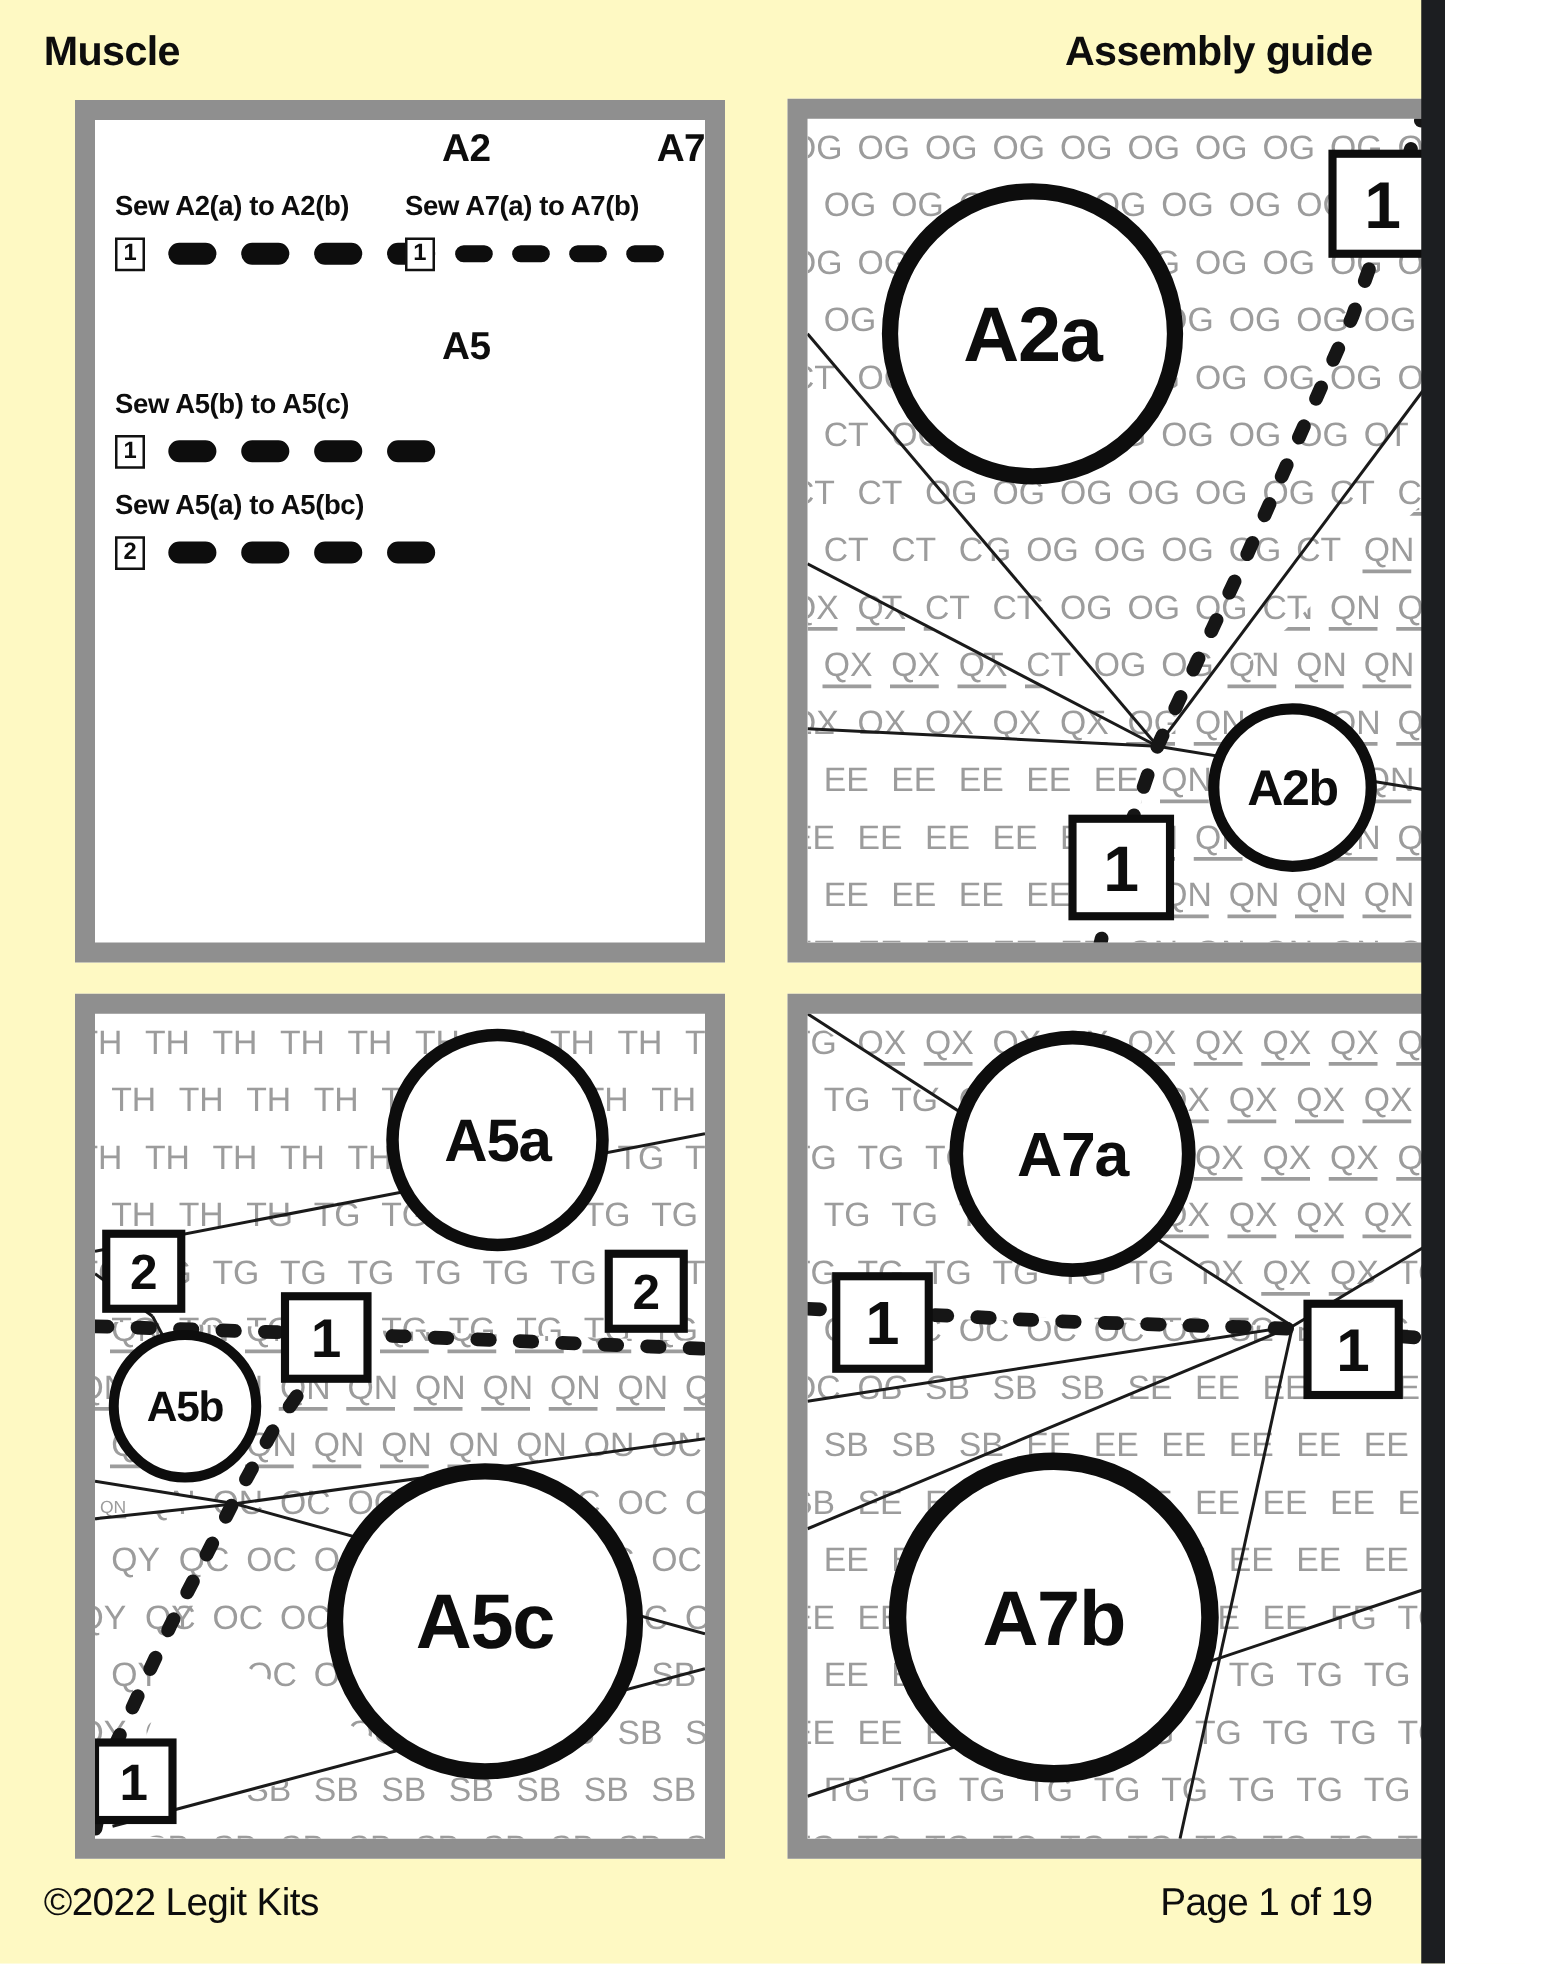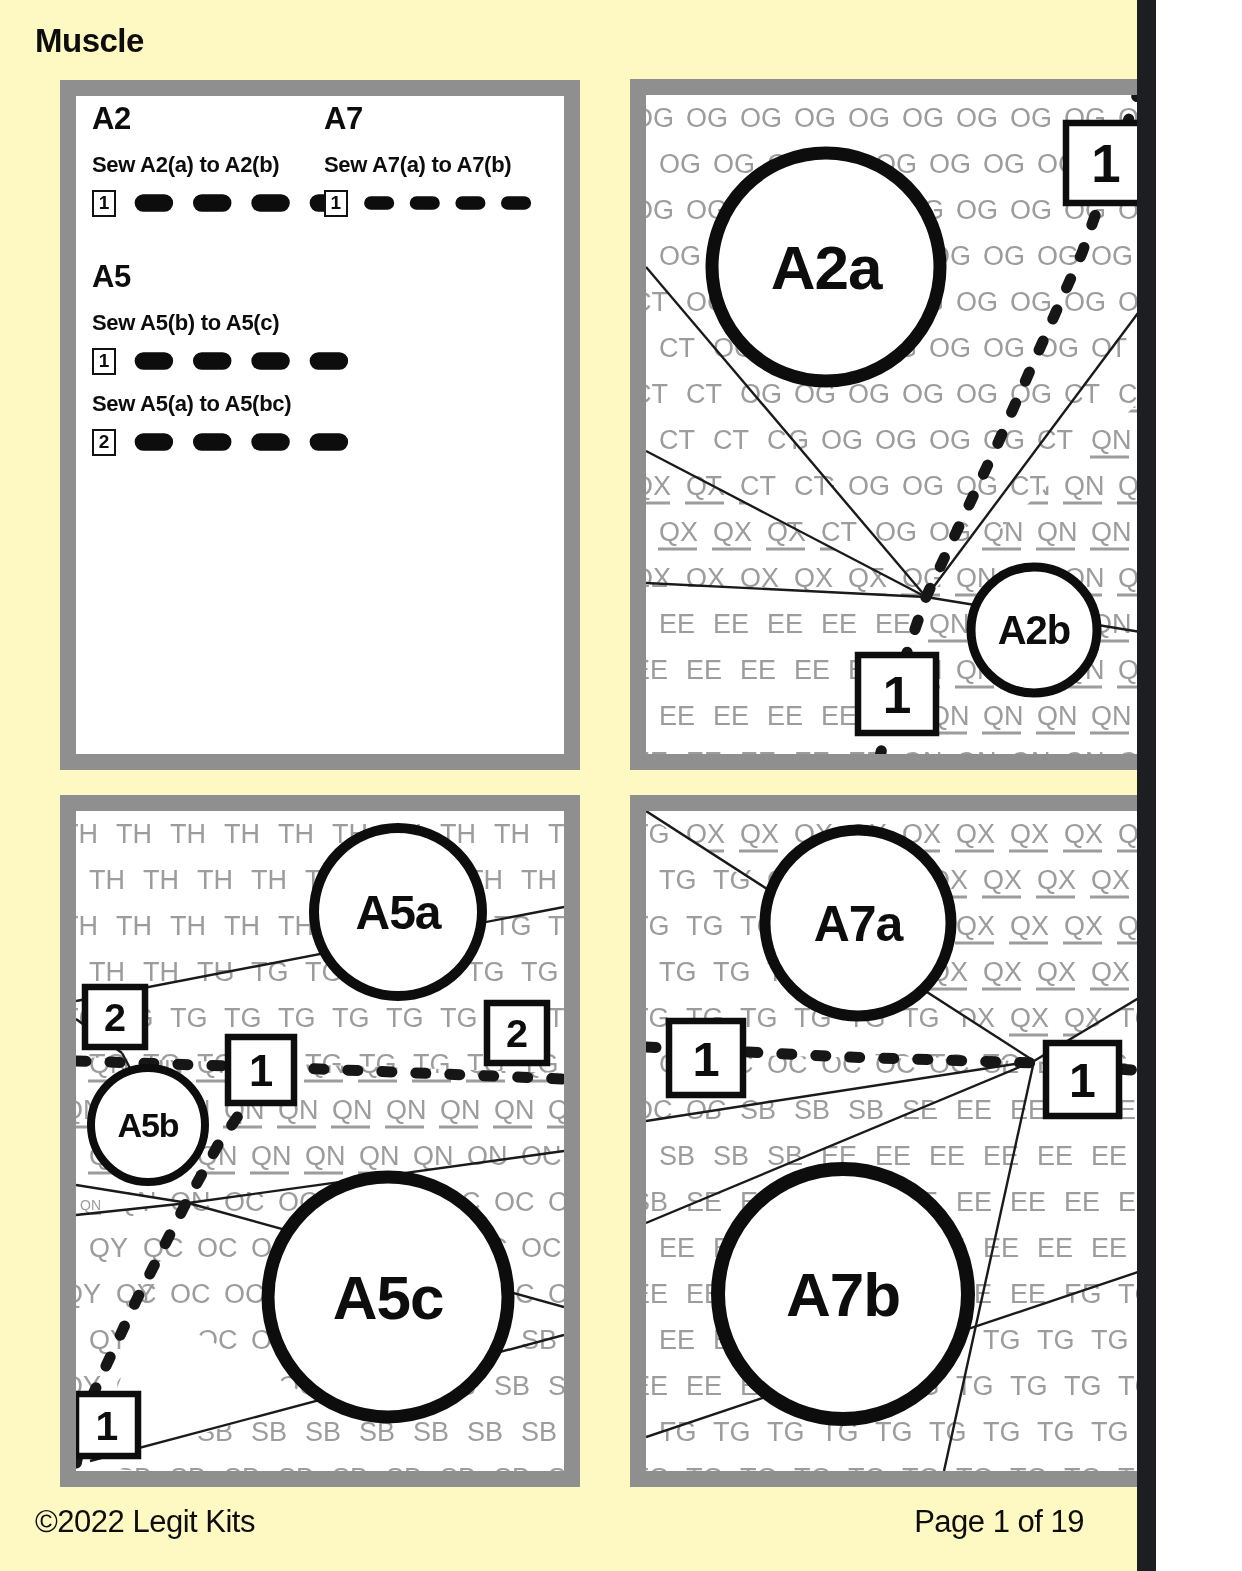--- a/index.html
+++ b/index.html
@@ -3,36 +3,37 @@
 <meta charset="utf-8">
 <style>
   html,body{margin:0;padding:0;background:#ffffff;}
   .page{position:relative;width:1156px;height:1571px;background:#fef9c3;overflow:hidden;
         font-family:"Liberation Sans",sans-serif;color:#0d0d0d;}
   .hdr{position:absolute;top:22px;font-weight:bold;font-size:33px;letter-spacing:-0.5px;}
   .hdr.left{left:35px;}
   .hdr.right{right:58px;}
   .ftr{position:absolute;top:1504px;font-weight:normal;font-size:31px;letter-spacing:-0.5px;}
   .ftr.left{left:35px;}
-  .ftr.right{right:72px;text-align:center;}
+  .ftr.right{right:58px;text-align:center;}
   .panel{position:absolute;box-sizing:border-box;border:16px solid #8f8f8f;background:#ffffff;}
   .panel svg{position:absolute;left:0;top:0;width:100%;height:100%;display:block;overflow:hidden;}
   .viewer-edge{position:absolute;right:0;top:0;width:19px;height:1571px;background:#1c1e21;}
   .instr-section{position:absolute;}
-  .instr-title{font-size:31px;font-weight:bold;line-height:1.1;letter-spacing:-0.5px;}
+  .instr-title{font-size:31px;font-weight:bold;line-height:1.1;letter-spacing:-0.5px;text-align:right;}
   .instr-label{font-size:22px;font-weight:bold;margin-top:16px;letter-spacing:-0.3px;}
   .instr-steprow{margin-top:11px;display:flex;align-items:center;gap:12px;height:28px;}
   .mini-box{display:inline-flex;align-items:center;justify-content:center;width:27px;height:27px;
             box-sizing:border-box;border:2.5px solid #111;font-size:19px;font-weight:bold;background:#fff;}
 </style>
 </head>
 <body>
 
 <div class="page">
   <div class="hdr left">Muscle</div>
+  <div class="hdr right">Assembly guide</div>
 
   <div class="panel" id="instr-panel" style="left:60px;top:80px;width:520px;height:690px;">
       <div class="instr-section" style="left: 16px; top: 6px;">
         <div class="instr-title">A2</div>
         <div class="instr-label">Sew A2(a) to A2(b)</div>
         <div class="instr-steprow">
           <span class="mini-box">1</span>
           <svg width="112" height="12" viewBox="0 0 112 12" style="position: static;">
             <line x1="6" y1="6" x2="106" y2="6" stroke="#0d0d0d" stroke-width="7.5" stroke-linecap="round" stroke-dasharray="9 16"></line>
           </svg>

